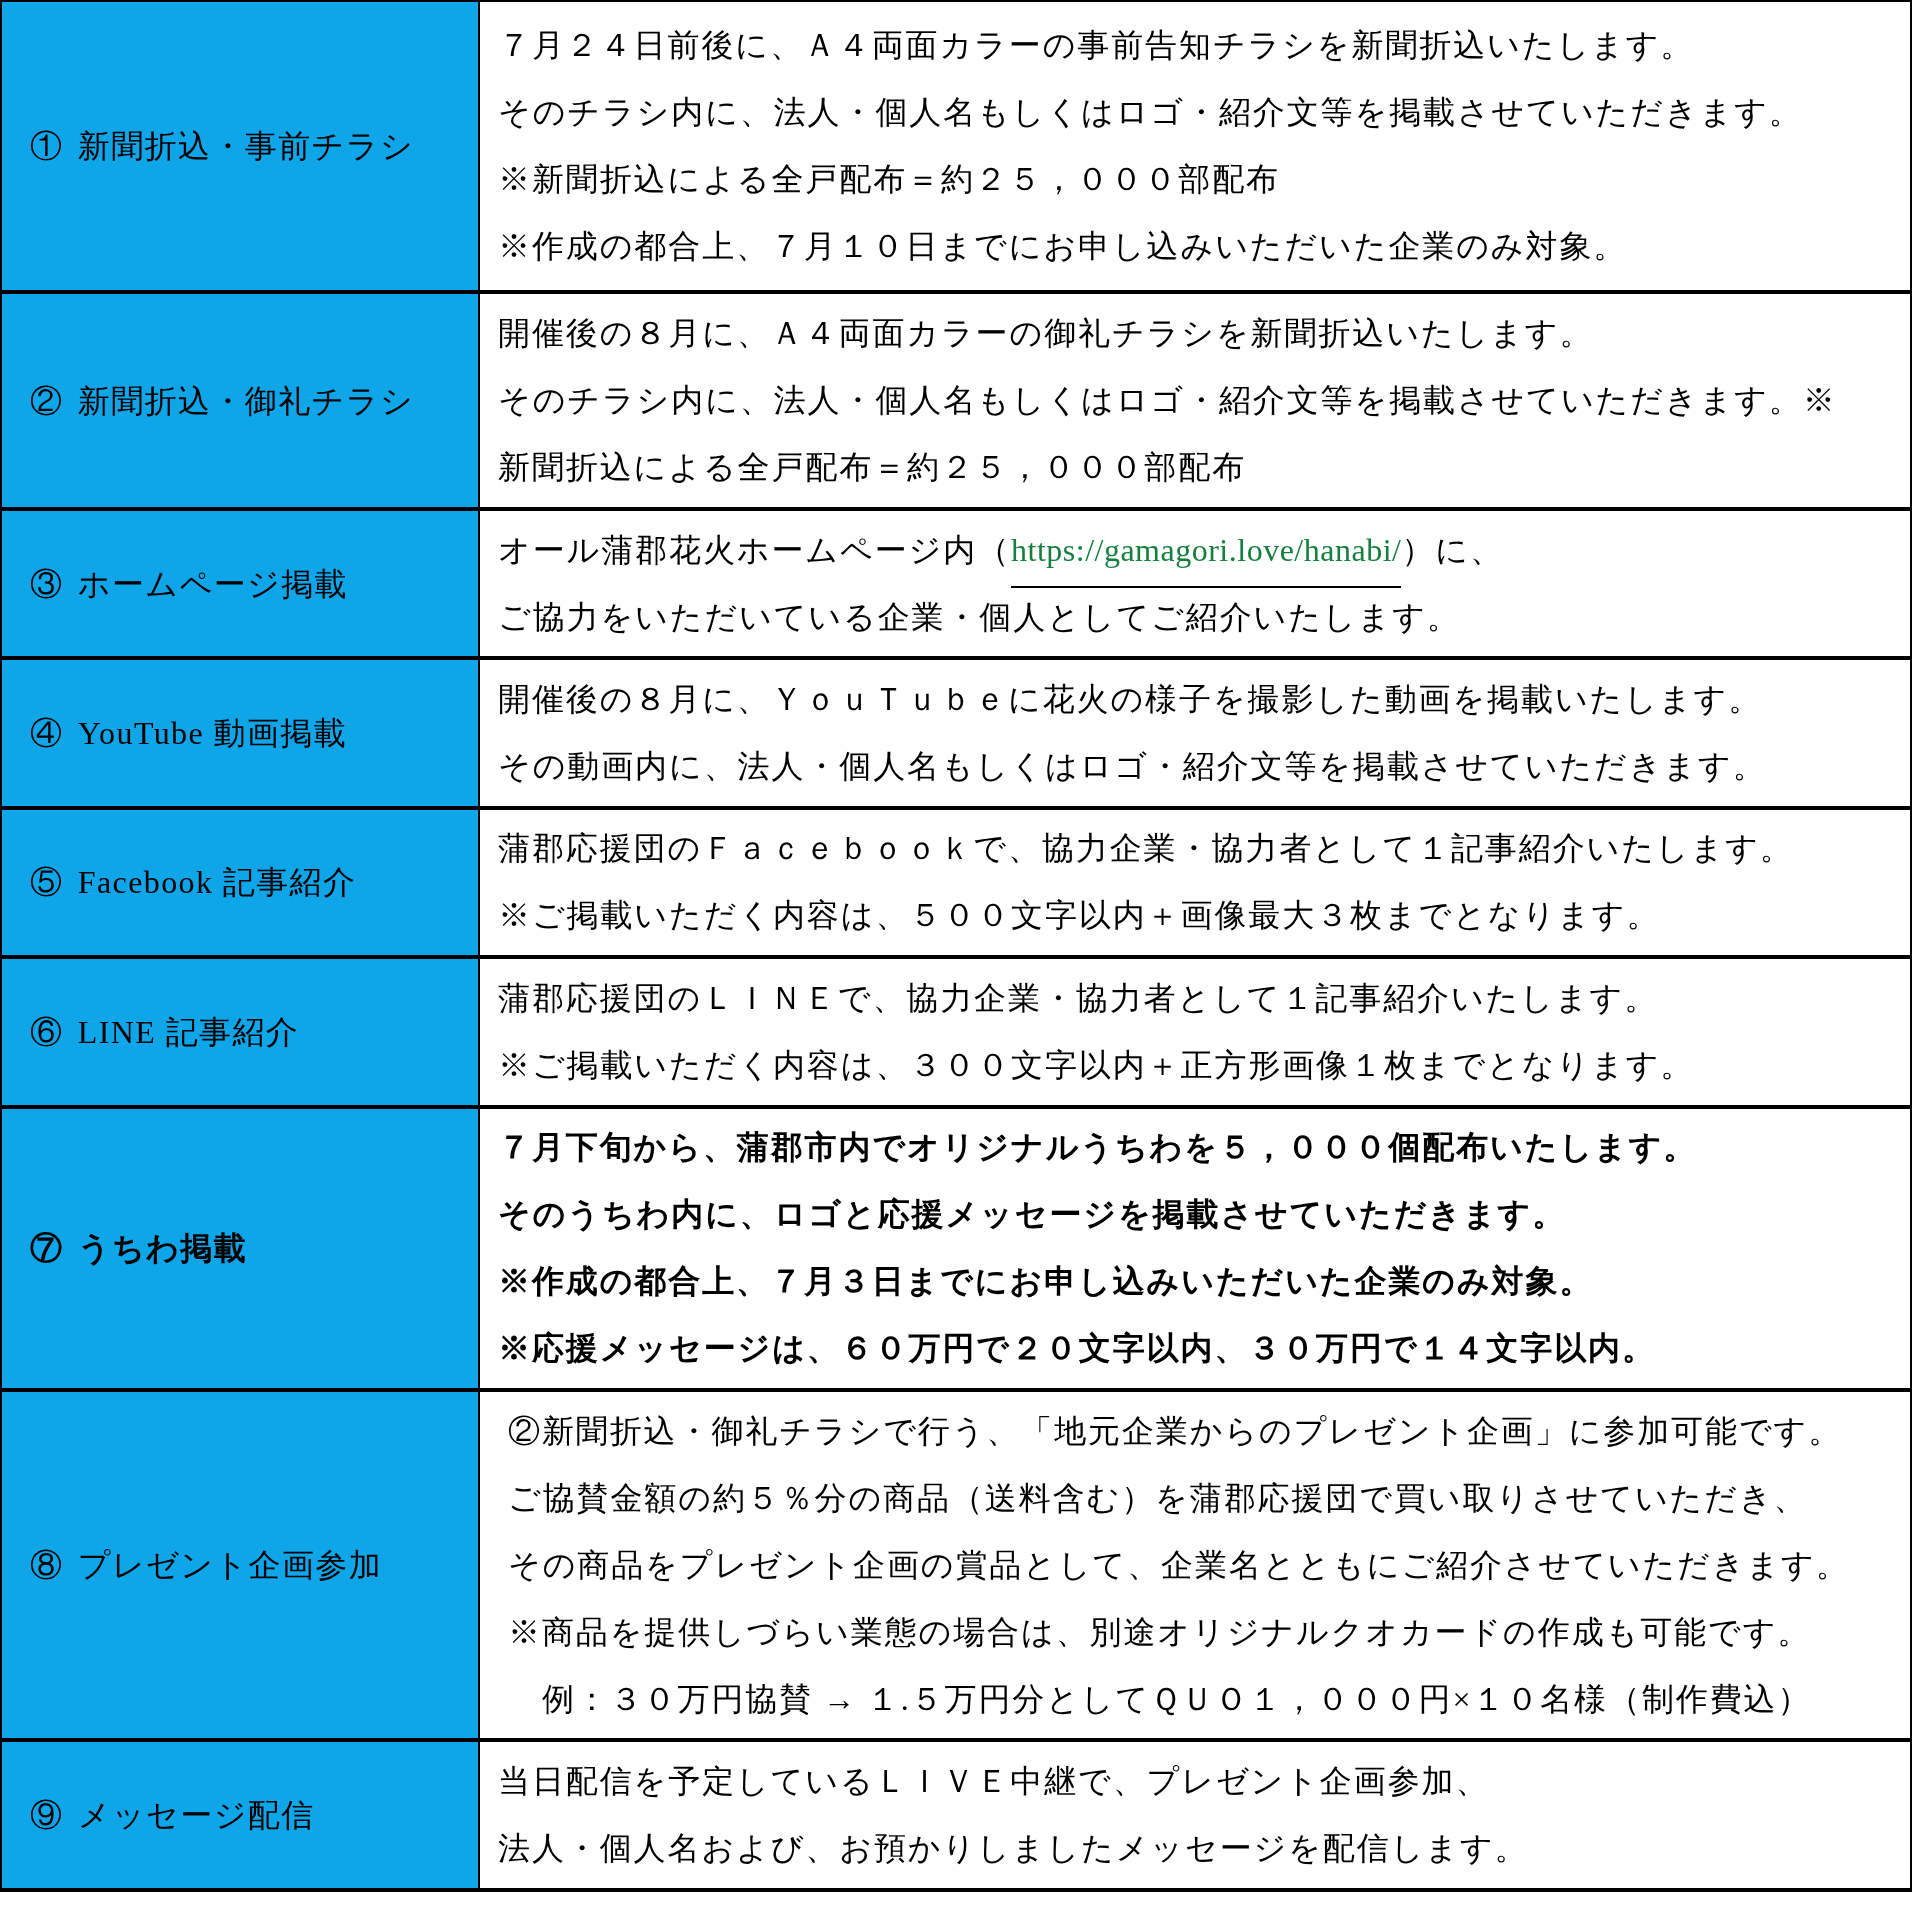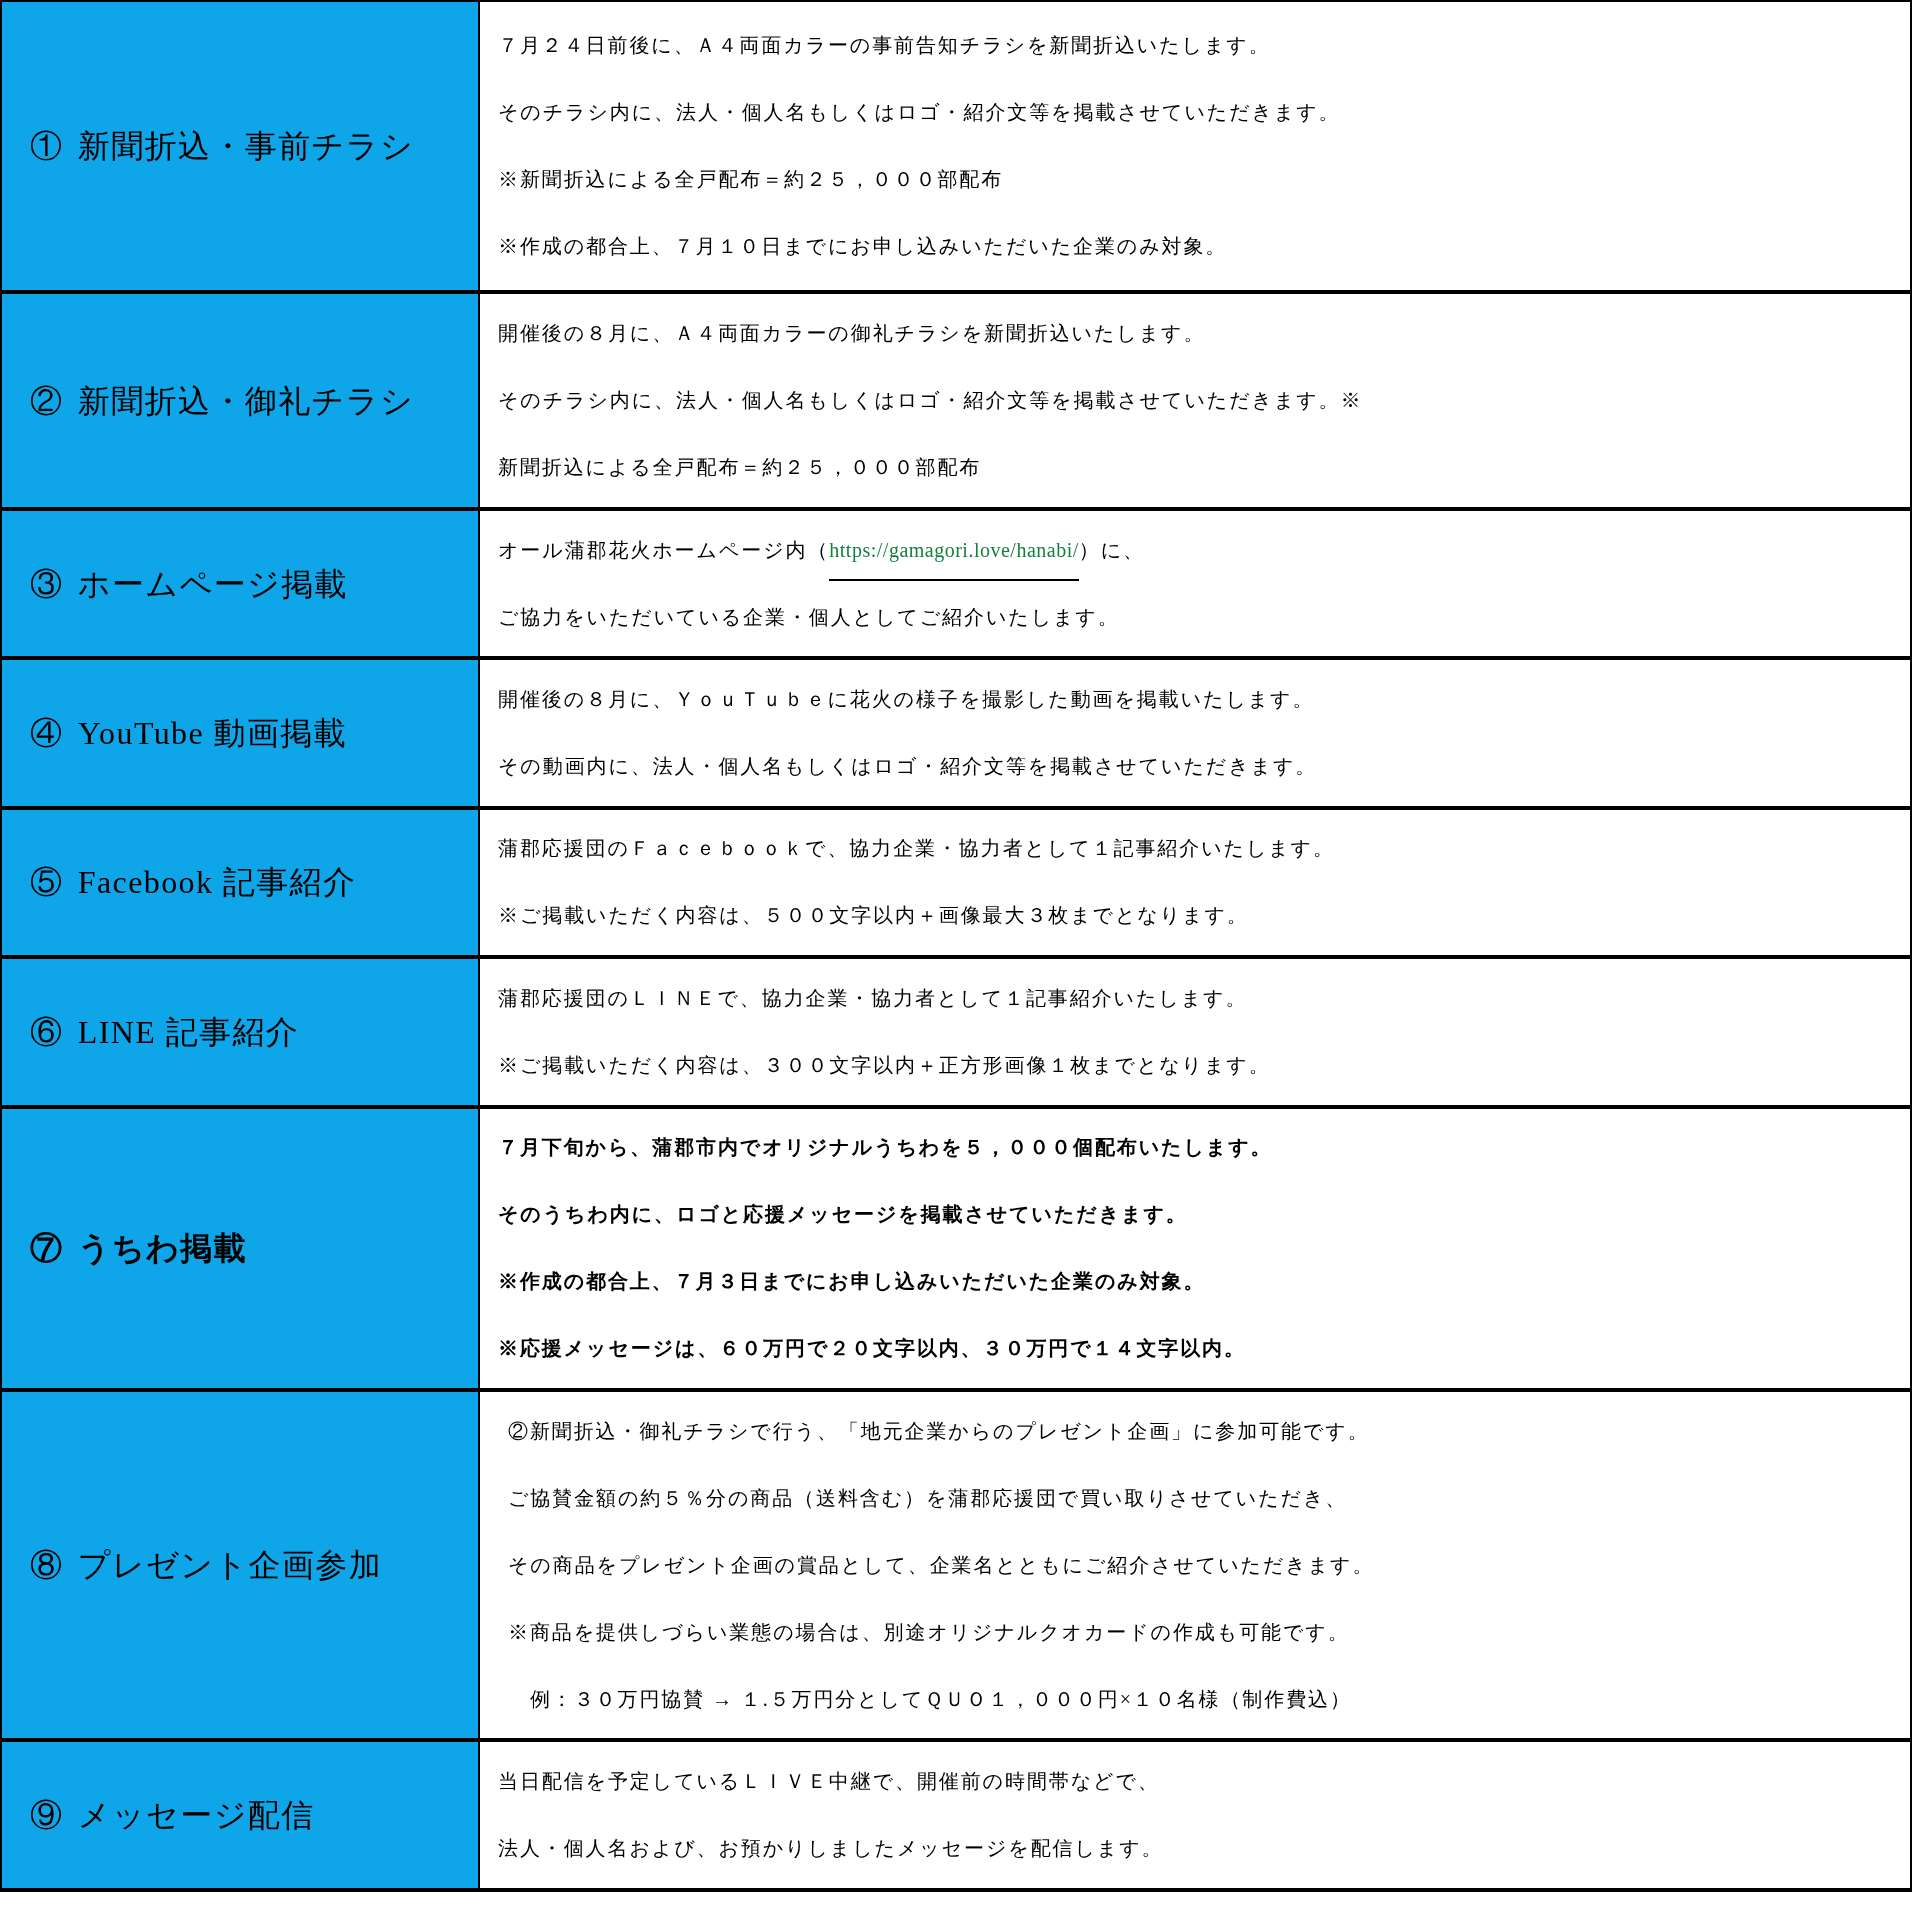--- a/index.html
+++ b/index.html
@@ -36,21 +36,21 @@
     letter-spacing: 1.4px;
     line-height: 1.5;
     white-space: nowrap;
   }
   td.label .num { display: inline-block; }
   td.label .title { margin-left: 0.45em; }
 
   td.content {
     background: #ffffff;
     padding: 5.7px 9.4px 5.7px 18px;
-    font-size: 20px;
+    font-size: 32px;
     letter-spacing: 1.9px;
   }
   td.content .line {
     line-height: 67px;
     white-space: nowrap;
   }
   .link {
     color: #15803d;
     text-decoration: none;
     border-bottom: 2.8px solid #000;
@@ -138,19 +138,19 @@
           <div class="line"><span>②新聞折込・御礼チラシで行う、「地元企業からのプレゼント企画」に参加可能です。</span></div>
           <div class="line"><span>ご協賛金額の約５％分の商品（送料含む）を蒲郡応援団で買い取りさせていただき、</span></div>
           <div class="line"><span>その商品をプレゼント企画の賞品として、企業名とともにご紹介させていただきます。</span></div>
           <div class="line"><span>※商品を提供しづらい業態の場合は、別途オリジナルクオカードの作成も可能です。</span></div>
           <div class="line"><span>　例：３０万円協賛 → １.５万円分としてＱＵＯ１，０００円×１０名様（制作費込）</span></div>
         </td>
       </tr>
       <tr>
         <td class="label"><span class="num">⑨</span><span class="title">メッセージ配信</span></td>
         <td class="content">
-          <div class="line"><span>当日配信を予定しているＬＩＶＥ中継で、開催前の時間帯などで、</span></div>
+          <div class="line"><span>当日配信を予定しているＬＩＶＥ中継で、プレゼント企画参加、</span></div>
           <div class="line"><span>法人・個人名および、お預かりしましたメッセージを配信します。</span></div>
         </td>
       </tr>
     </tbody>
 </table>
 
 
 </body></html>

